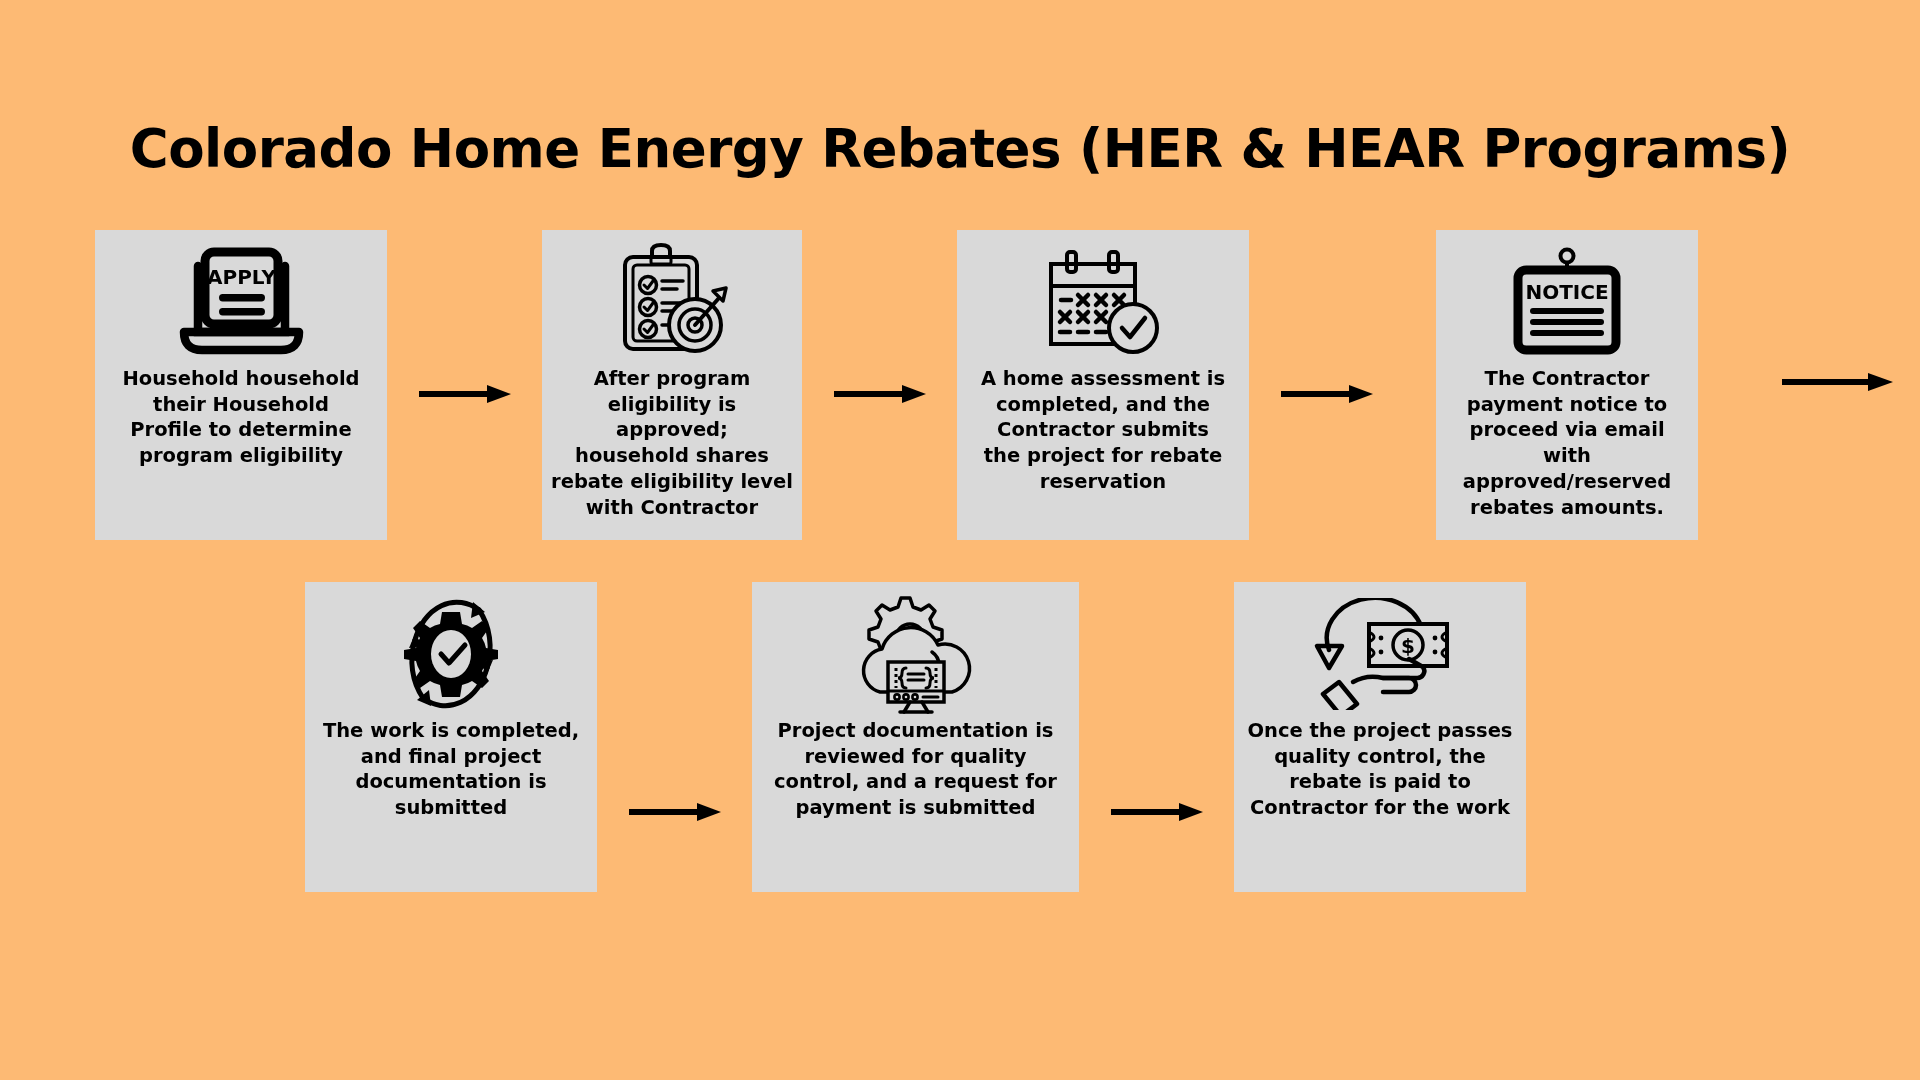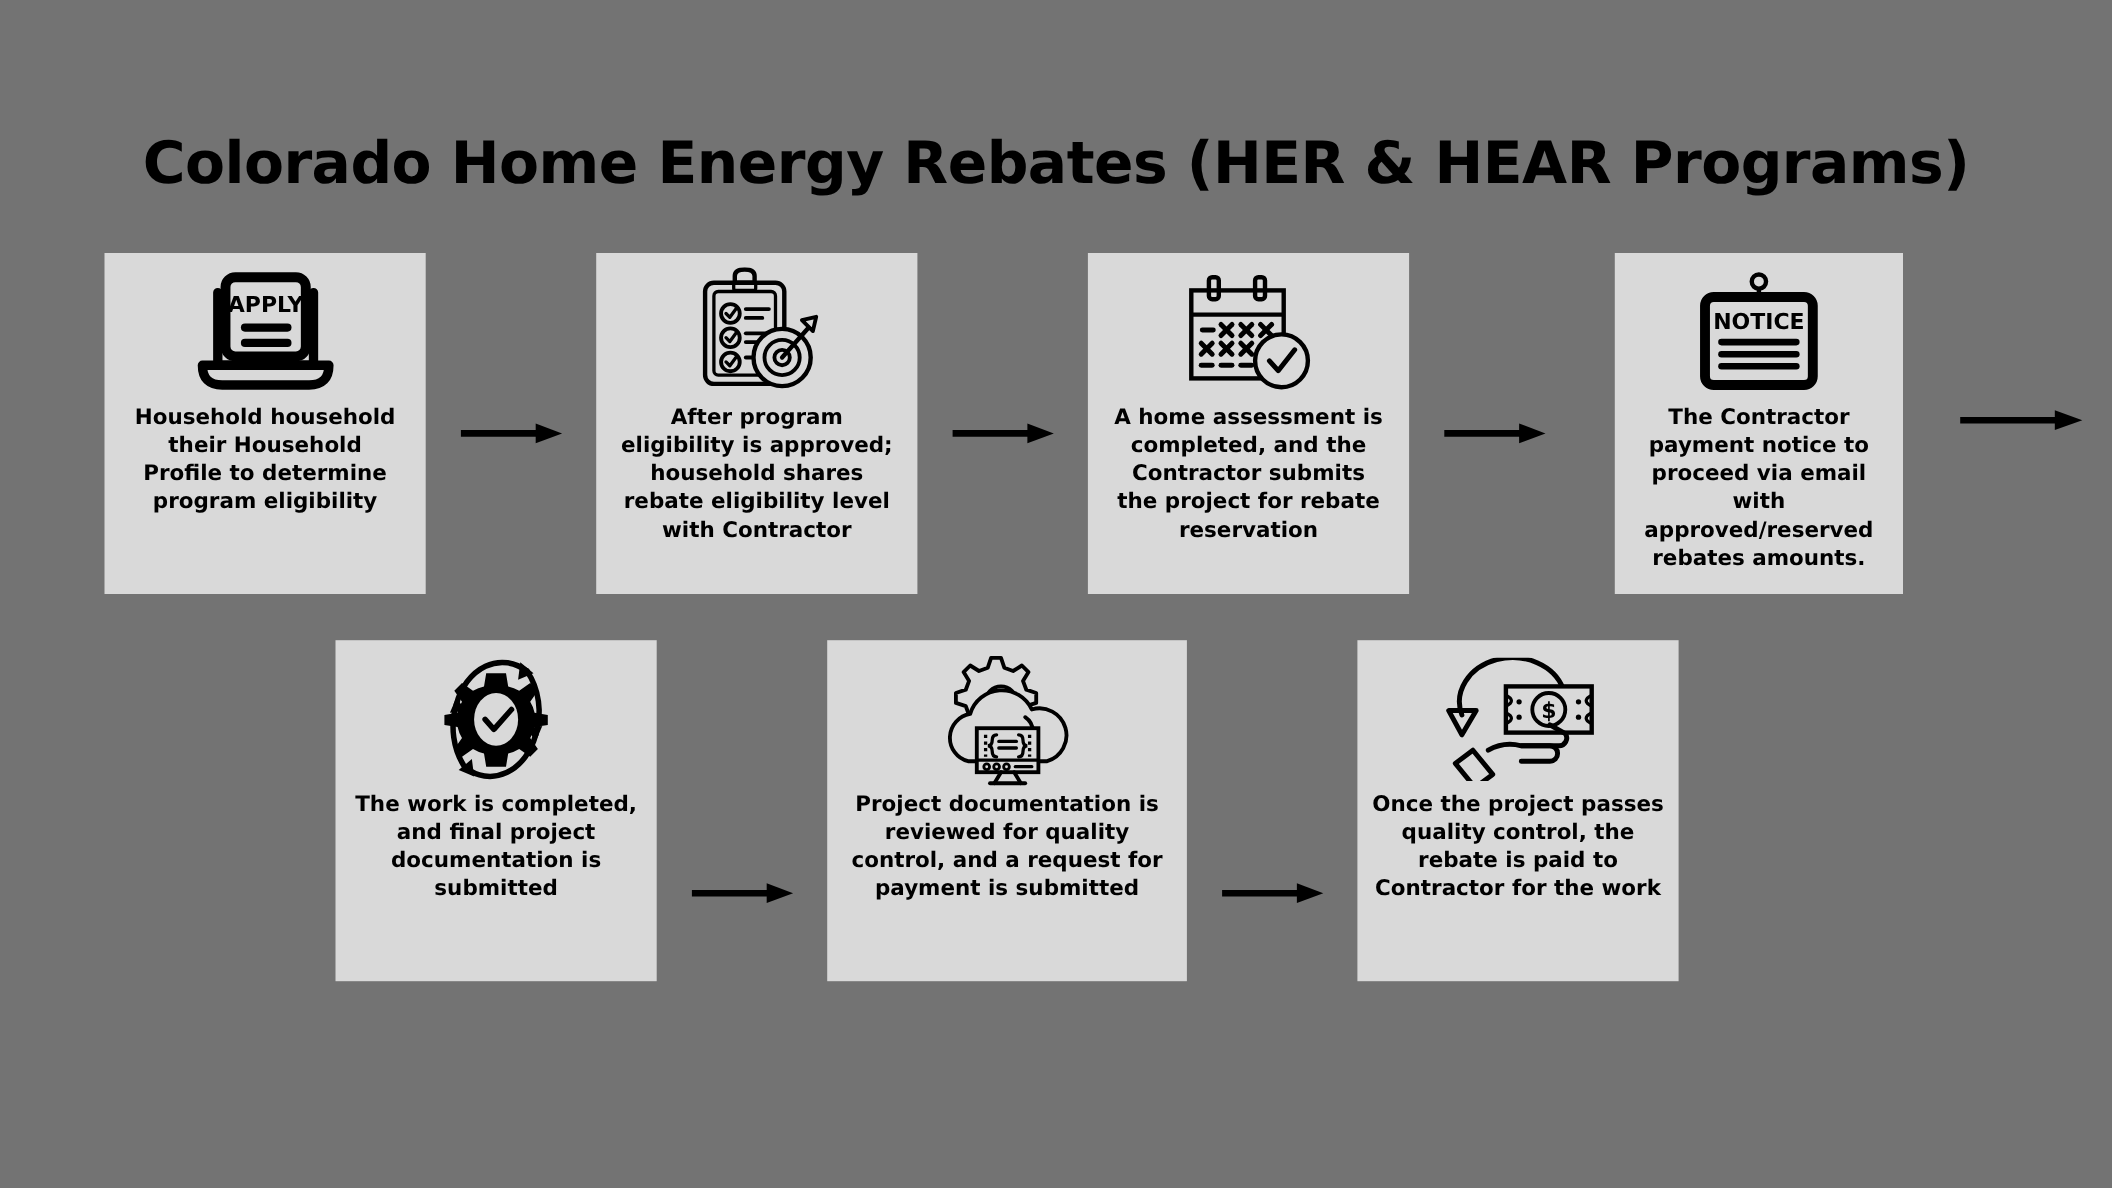--- a/index.html
+++ b/index.html
@@ -8,21 +8,21 @@
     width: 1920px;
     height: 1080px;
     background: #ffffff;
     font-family: "Liberation Sans", sans-serif;
     overflow: hidden;
   }
   .page {
     position: relative;
     width: 1920px;
     height: 1080px;
-    background: #737373;
+    background: #fdba74;
   }
 
   
   .title {
     position: absolute;
     left: 0;
     top: 118px;
     width: 1920px;
     text-align: center;
     font-family: "DejaVu Sans", sans-serif;
@@ -66,21 +66,21 @@
     font-size: 19.5px;
     font-weight: bold;
     line-height: 1.32;
     color: #000000;
     text-align: center;
     white-space: pre-line;
   }
 
   
   .c1 { width: 292px; min-height: 310px; }
-  .c2 { width: 292px; min-height: 310px; }
+  .c2 { width: 260px; min-height: 310px; }
   .c3 { width: 292px; min-height: 310px; }
   .c4 { width: 262px; min-height: 310px; margin-left: 32px; }
   .c5 { width: 292px; min-height: 310px; }
   .c6 { width: 327px; min-height: 310px; }
   .c7 { width: 292px; min-height: 310px; }
 
   
   .arrow {
     width: 155px;
     display: flex;

